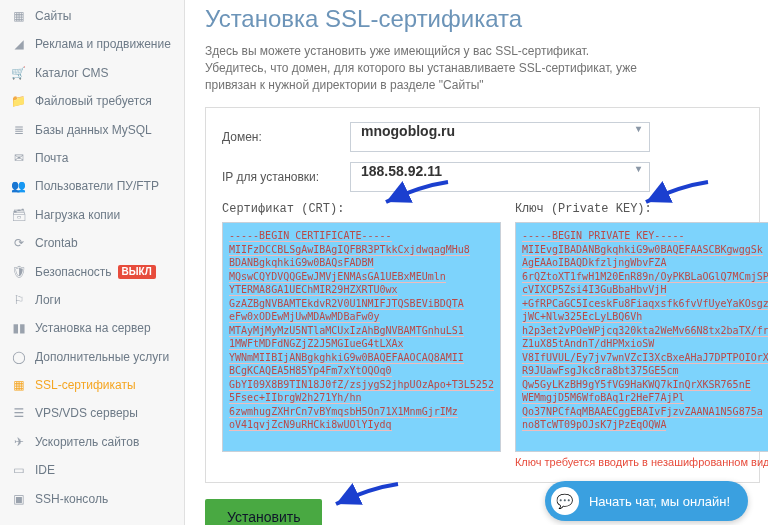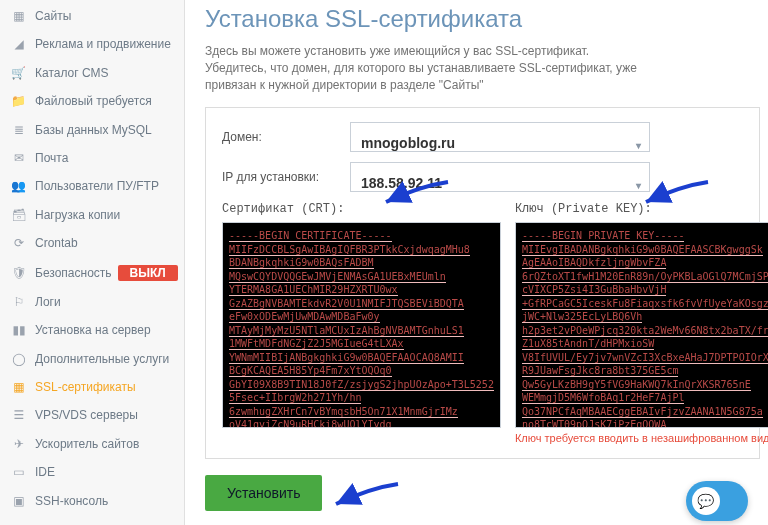--- a/index.html
+++ b/index.html
@@ -3,33 +3,33 @@
 <meta charset="utf-8">
 <style>
 * { box-sizing: border-box; margin: 0; padding: 0; }
 body { font-family: Arial, sans-serif; font-size: 12px; color: #555; background: #fff; width: 768px; height: 525px; overflow: hidden; position: relative; }
 .layout { display: flex; height: 525px; }
 .sidebar { width: 185px; background: #f7f7f7; border-right: 1px solid #e0e0e0; padding-top: 2px; }
 .nav-item { display: flex; align-items: center; padding: 7px 10px 7px 12px; color: #6d7a87; cursor: pointer; font-size: 12px; line-height: 1.2; position: relative; }
 .nav-item.active { color: #f5a623; }
 .nav-item .ico { width: 14px; height: 14px; margin-right: 9px; display: inline-flex; align-items: center; justify-content: center; color: #9aa2ad; flex-shrink:0; }
 .nav-item.active .ico { color: #f5a623; }
-.badge { background: #e74c3c; color: #fff; font-size: 12px; padding: 1px 12px; border-radius: 2px; margin-left: 6px; font-weight: bold; }
+.badge { background: #e74c3c; color: #fff; font-size: 10px; padding: 1px 4px; border-radius: 2px; margin-left: 6px; font-weight: bold; }
 .main { flex: 1; padding: 0 8px 0 20px; overflow: hidden; }
 h1 { font-size: 24px; font-weight: 300; color: #6c94b8; margin: 5px 0 10px 0; }
 .intro { font-size: 12px; color: #737373; line-height: 1.4; margin-bottom: 14px; max-width: 440px; }
 .form-box { border: 1px solid #dcdcdc; padding: 14px 16px 14px 16px; position: relative; }
 .row { display: flex; align-items: center; margin-bottom: 10px; }
 .row-label { width: 128px; font-size: 12px; color: #555; }
-.select { flex: 1; max-width: 300px; border: 1px solid #c9d0d8; height: 30px; display: flex; align-items: flex-end; padding: 0 10px; font-size: 14px; font-weight: bold; color: #333; position: relative; background:#fff; }
+.select { flex: 1; max-width: 300px; border: 1px solid #c9d0d8; height: 30px; display: flex; align-items: flex-start; padding: 0 10px; font-size: 14px; font-weight: bold; color: #333; position: relative; background:#fff; }
 .select::after { content: "▾"; position: absolute; right: 8px; color: #8a97a6; font-size: 10px; }
 .cols { display: flex; gap: 14px; margin-top: 8px; }
 .col { flex: 1; display: flex; flex-direction: column; }
 .col-label { font-size: 12px; color: #555; margin-bottom: 6px; font-family: Liberation Mono, monospace; }
-.txtarea { width: 100%; height: 206px; border: 1px solid #c9d0d8; font-family: monospace; font-size: 10px; color: #999; padding: 6px; line-height: 1.35; resize: none; background:#000000; overflow-y: scroll; }
+.txtarea { width: 100%; height: 230px; border: 1px solid #c9d0d8; font-family: monospace; font-size: 10px; color: #999; padding: 6px; line-height: 1.35; resize: none; background:#7dd3fc; overflow-y: scroll; }
 .txtarea span { color: #b94a48; border-bottom: 1px solid #f0bcbc; }
 .hint { font-size: 11px; color: #e74c3c; margin-top: 4px; }
 .btn-install { background: #49a942; color: #0f172a; border: none; padding: 10px 22px; font-size: 14px; cursor: pointer; margin-top: 16px; border-radius: 2px; }
 .arrow { position: absolute; pointer-events: none; }
 .chat { position: absolute; bottom: 4px; right: 20px; display: flex; align-items: center; background: #3aa0e0; color: #fff; border-radius: 20px; padding: 6px 18px 6px 6px; font-size: 13px; box-shadow: 0 2px 6px rgba(0,0,0,0.2);}
 .chat-bubble { width: 28px; height: 28px; background: #fff; border-radius: 50%; margin-right: 10px; display:flex; align-items:center; justify-content:center; color:#3aa0e0; font-size:14px;}
 </style>
 </head>
 <body>
 
@@ -155,13 +155,14 @@
   </svg>
 <svg class="arrow" style="left:640px; top:178px;" width="70" height="30">
     <path d="M68,4 Q40,8 6,24" stroke="#1b3fcf" stroke-width="4" fill="none" marker-end="url(#ah)"></path>
   </svg>
 <svg class="arrow" style="left:330px; top:480px;" width="70" height="30">
     <path d="M68,4 Q40,8 6,24" stroke="#1b3fcf" stroke-width="4" fill="none" marker-end="url(#ah)"></path>
   </svg>
 
 <div class="chat">
   <div class="chat-bubble">💬</div>
+  <span>Начать чат, мы онлайн!</span>
 </div>
 
 </body></html>

